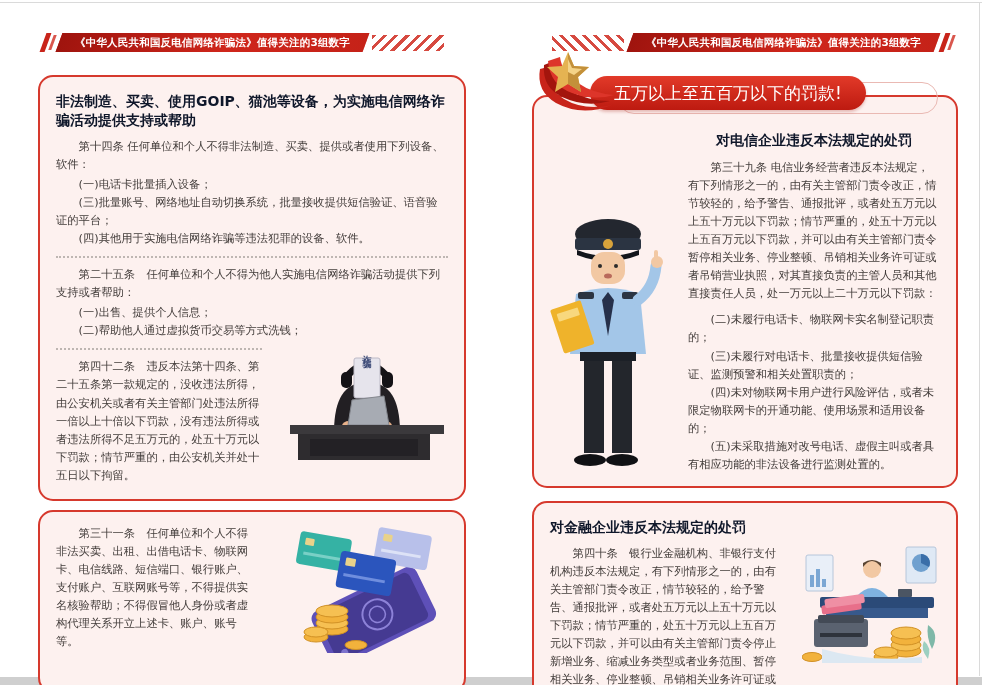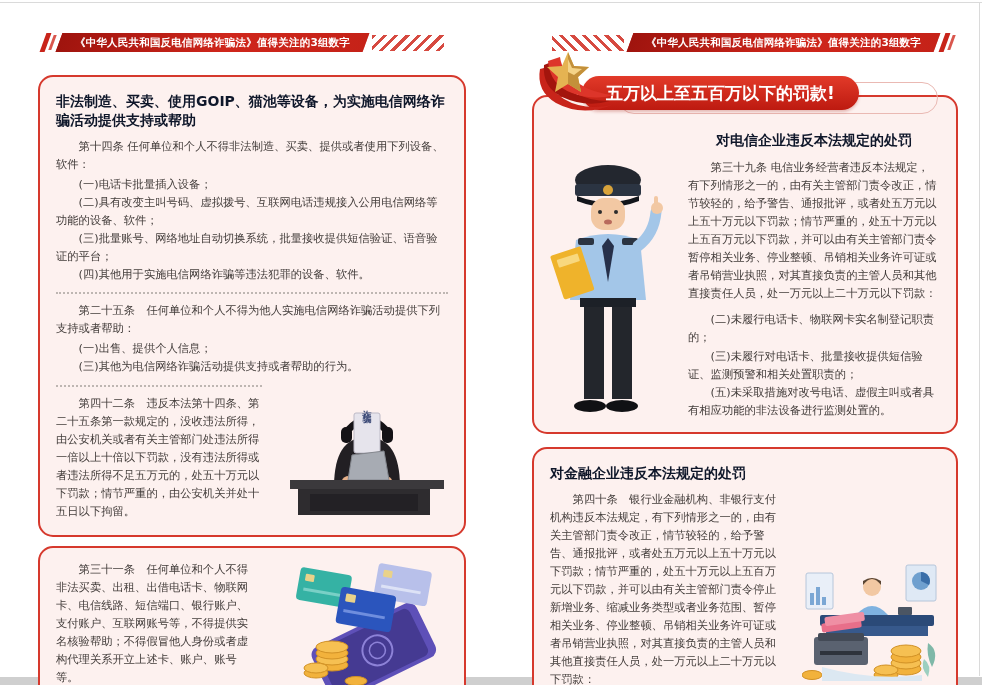--- a/index.html
+++ b/index.html
@@ -39,31 +39,31 @@
   .lawbox{
     border:2px solid #d6392d;border-radius:15px;background:#fdf1ef;
     padding:13px 16px 12px 16px;box-sizing:border-box;position:relative;
   }
   .box-title{color:#0f172a;font-weight:bold;font-size:14px;line-height:1.35;margin:2px 0 8px 0;}
   .law-text{font-size:11.3px;line-height:1.6;}
   .law-text p{margin:0 0 2px 0;text-indent:2em;}
   .law-item{text-indent:2em;}
   .dotted{border-top:2px dotted #beb6b2;margin:8px 0 8px 0;height:0;}
 
-  .flexrow{display:flex;align-items:flex-end;gap:24px;}
+  .flexrow{display:flex;gap:24px;}
   .flexrow .txtcol{flex:1;min-width:0;align-self:flex-start;}
   .illus{flex:none;position:relative;}
 
   
   .banner-wrap{position:relative;height:62px;margin-top:3px;z-index:3;}
   .banner-ghost{position:absolute;left:86px;top:27px;width:318px;height:30px;
     border:1px solid #eab9b3;border-radius:16px;background:transparent;}
-  .banner-pill{position:absolute;left:50px;top:21px;height:34px;
+  .banner-pill{position:absolute;left:58px;top:21px;height:34px;
     background:linear-gradient(180deg,#e23a29,#bd1a10);border-radius:18px;
-    color:#fff;font-weight:bold;font-size:17px;display:flex;align-items:center;
+    color:#fff;font-weight:normal;font-size:17px;display:flex;align-items:center;
     padding:0 24px;white-space:nowrap;box-shadow:0 2px 3px rgba(160,20,10,.25);}
   .star-svg{position:absolute;left:2px;top:-4px;}
 
   .rbox1{padding-top:32px;}
   .rbox1-row{display:flex;gap:16px;align-items:flex-end;}
   .rbox1-content{flex:1;align-self:flex-start;}
   .rbox1-title{text-align:center;margin-bottom:9px;}
 
   .fraud-tag{
     position:absolute;left:76px;top:8px;color:#3c4a77;font-size:9px;font-weight:bold;
@@ -88,27 +88,26 @@
       <span>《中华人民共和国反电信网络诈骗法》值得关注的3组数字</span>
     </div>
     <div class="stripes"></div>
   </div>
 
   <div class="lawbox" style="margin-top:23px;min-height:370px;">
     <div class="box-title">非法制造、买卖、使用GOIP、猫池等设备，为实施电信网络诈骗活动提供支持或帮助</div>
     <div class="law-text">
       <p>第十四条 任何单位和个人不得非法制造、买卖、提供或者使用下列设备、软件：</p>
       <div class="law-item">(一)电话卡批量插入设备；</div>
-      <div class="law-item">(二)具有改变主叫号码、虚拟拨号、互联网电话违规接入公用电信网络等功能的设备、软件；</div>
       <div class="law-item">(三)批量账号、网络地址自动切换系统，批量接收提供短信验证、语音验证的平台；</div>
       <div class="law-item">(四)其他用于实施电信网络诈骗等违法犯罪的设备、软件。</div>
       <div class="dotted"></div>
       <p>第二十五条　任何单位和个人不得为他人实施电信网络诈骗活动提供下列支持或者帮助：</p>
       <div class="law-item">(一)出售、提供个人信息；</div>
-      <div class="law-item">(三)其他为电信网络诈骗活动提供支持或者帮助的行为。</div>
+      <div class="law-item">(二)帮助他人通过虚拟货币交易等方式洗钱；</div>
       <div class="flexrow">
         <div class="txtcol">
           <div class="dotted"></div>
           <p>第四十二条　违反本法第十四条、第二十五条第一款规定的，没收违法所得，由公安机关或者有关主管部门处违法所得一倍以上十倍以下罚款，没有违法所得或者违法所得不足五万元的，处五十万元以下罚款；情节严重的，由公安机关并处十五日以下拘留。</p>
         </div>
         <div class="illus">
           <svg width="162" height="122" viewBox="0 0 162 122">
             <path d="M48,92 Q48,42 81,42 Q114,42 114,92 Z" fill="#221f23"></path>
             <path d="M61,36 Q81,14 101,36" stroke="#141216" stroke-width="7" fill="none"></path>
             <rect x="55" y="32" width="11" height="16" rx="5" fill="#141216"></rect>
@@ -233,20 +232,21 @@
           <ellipse cx="40" cy="252" rx="16" ry="6" fill="#101114"></ellipse>
           <ellipse cx="72" cy="252" rx="16" ry="6" fill="#101114"></ellipse>
         </svg>
       </div>
       <div class="rbox1-content law-text">
         <div class="box-title rbox1-title">对电信企业违反本法规定的处罚</div>
         <p>第三十九条 电信业务经营者违反本法规定，有下列情形之一的，由有关主管部门责令改正，情节较轻的，给予警告、通报批评，或者处五万元以上五十万元以下罚款；情节严重的，处五十万元以上五百万元以下罚款，并可以由有关主管部门责令暂停相关业务、停业整顿、吊销相关业务许可证或者吊销营业执照，对其直接负责的主管人员和其他直接责任人员，处一万元以上二十万元以下罚款：</p>
         <div style="height:6px;"></div>
         <div class="law-item">(二)未履行电话卡、物联网卡实名制登记职责的；</div>
         <div class="law-item">(三)未履行对电话卡、批量接收提供短信验证、监测预警和相关处置职责的；</div>
+        <div class="law-item">(四)未对物联网卡用户进行风险评估，或者未限定物联网卡的开通功能、使用场景和适用设备的；</div>
         <div class="law-item">(五)未采取措施对改号电话、虚假主叫或者具有相应功能的非法设备进行监测处置的。</div>
       </div>
     </div>
   </div>
 
   <div class="lawbox" style="margin-top:13px;min-height:228px;">
     <div class="box-title">对金融企业违反本法规定的处罚</div>
     <div class="law-text">
       <div class="flexrow">
         <div class="txtcol">

